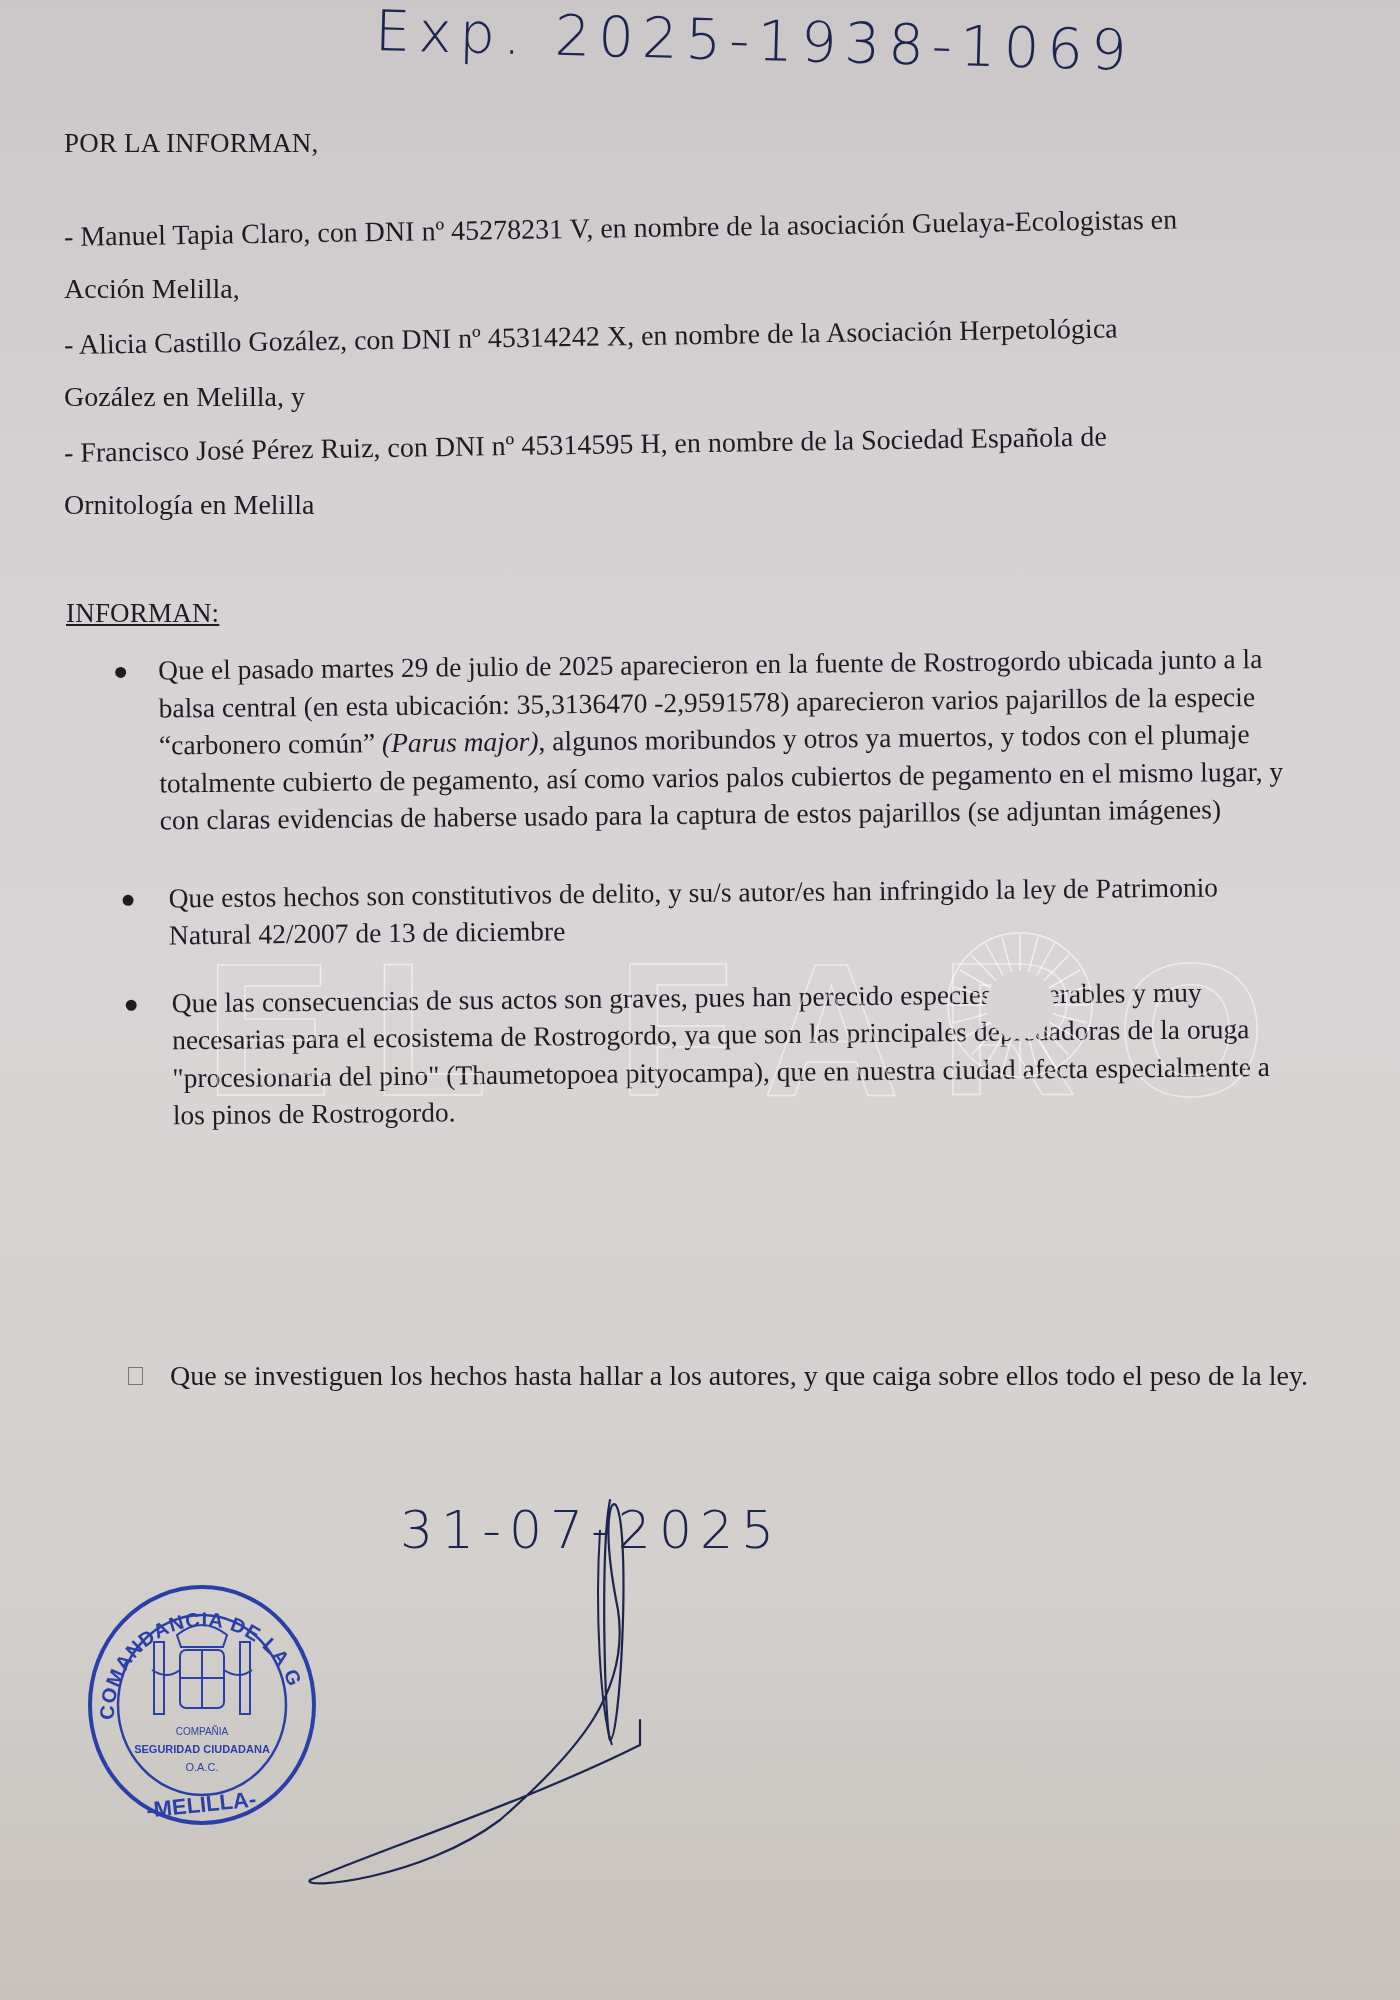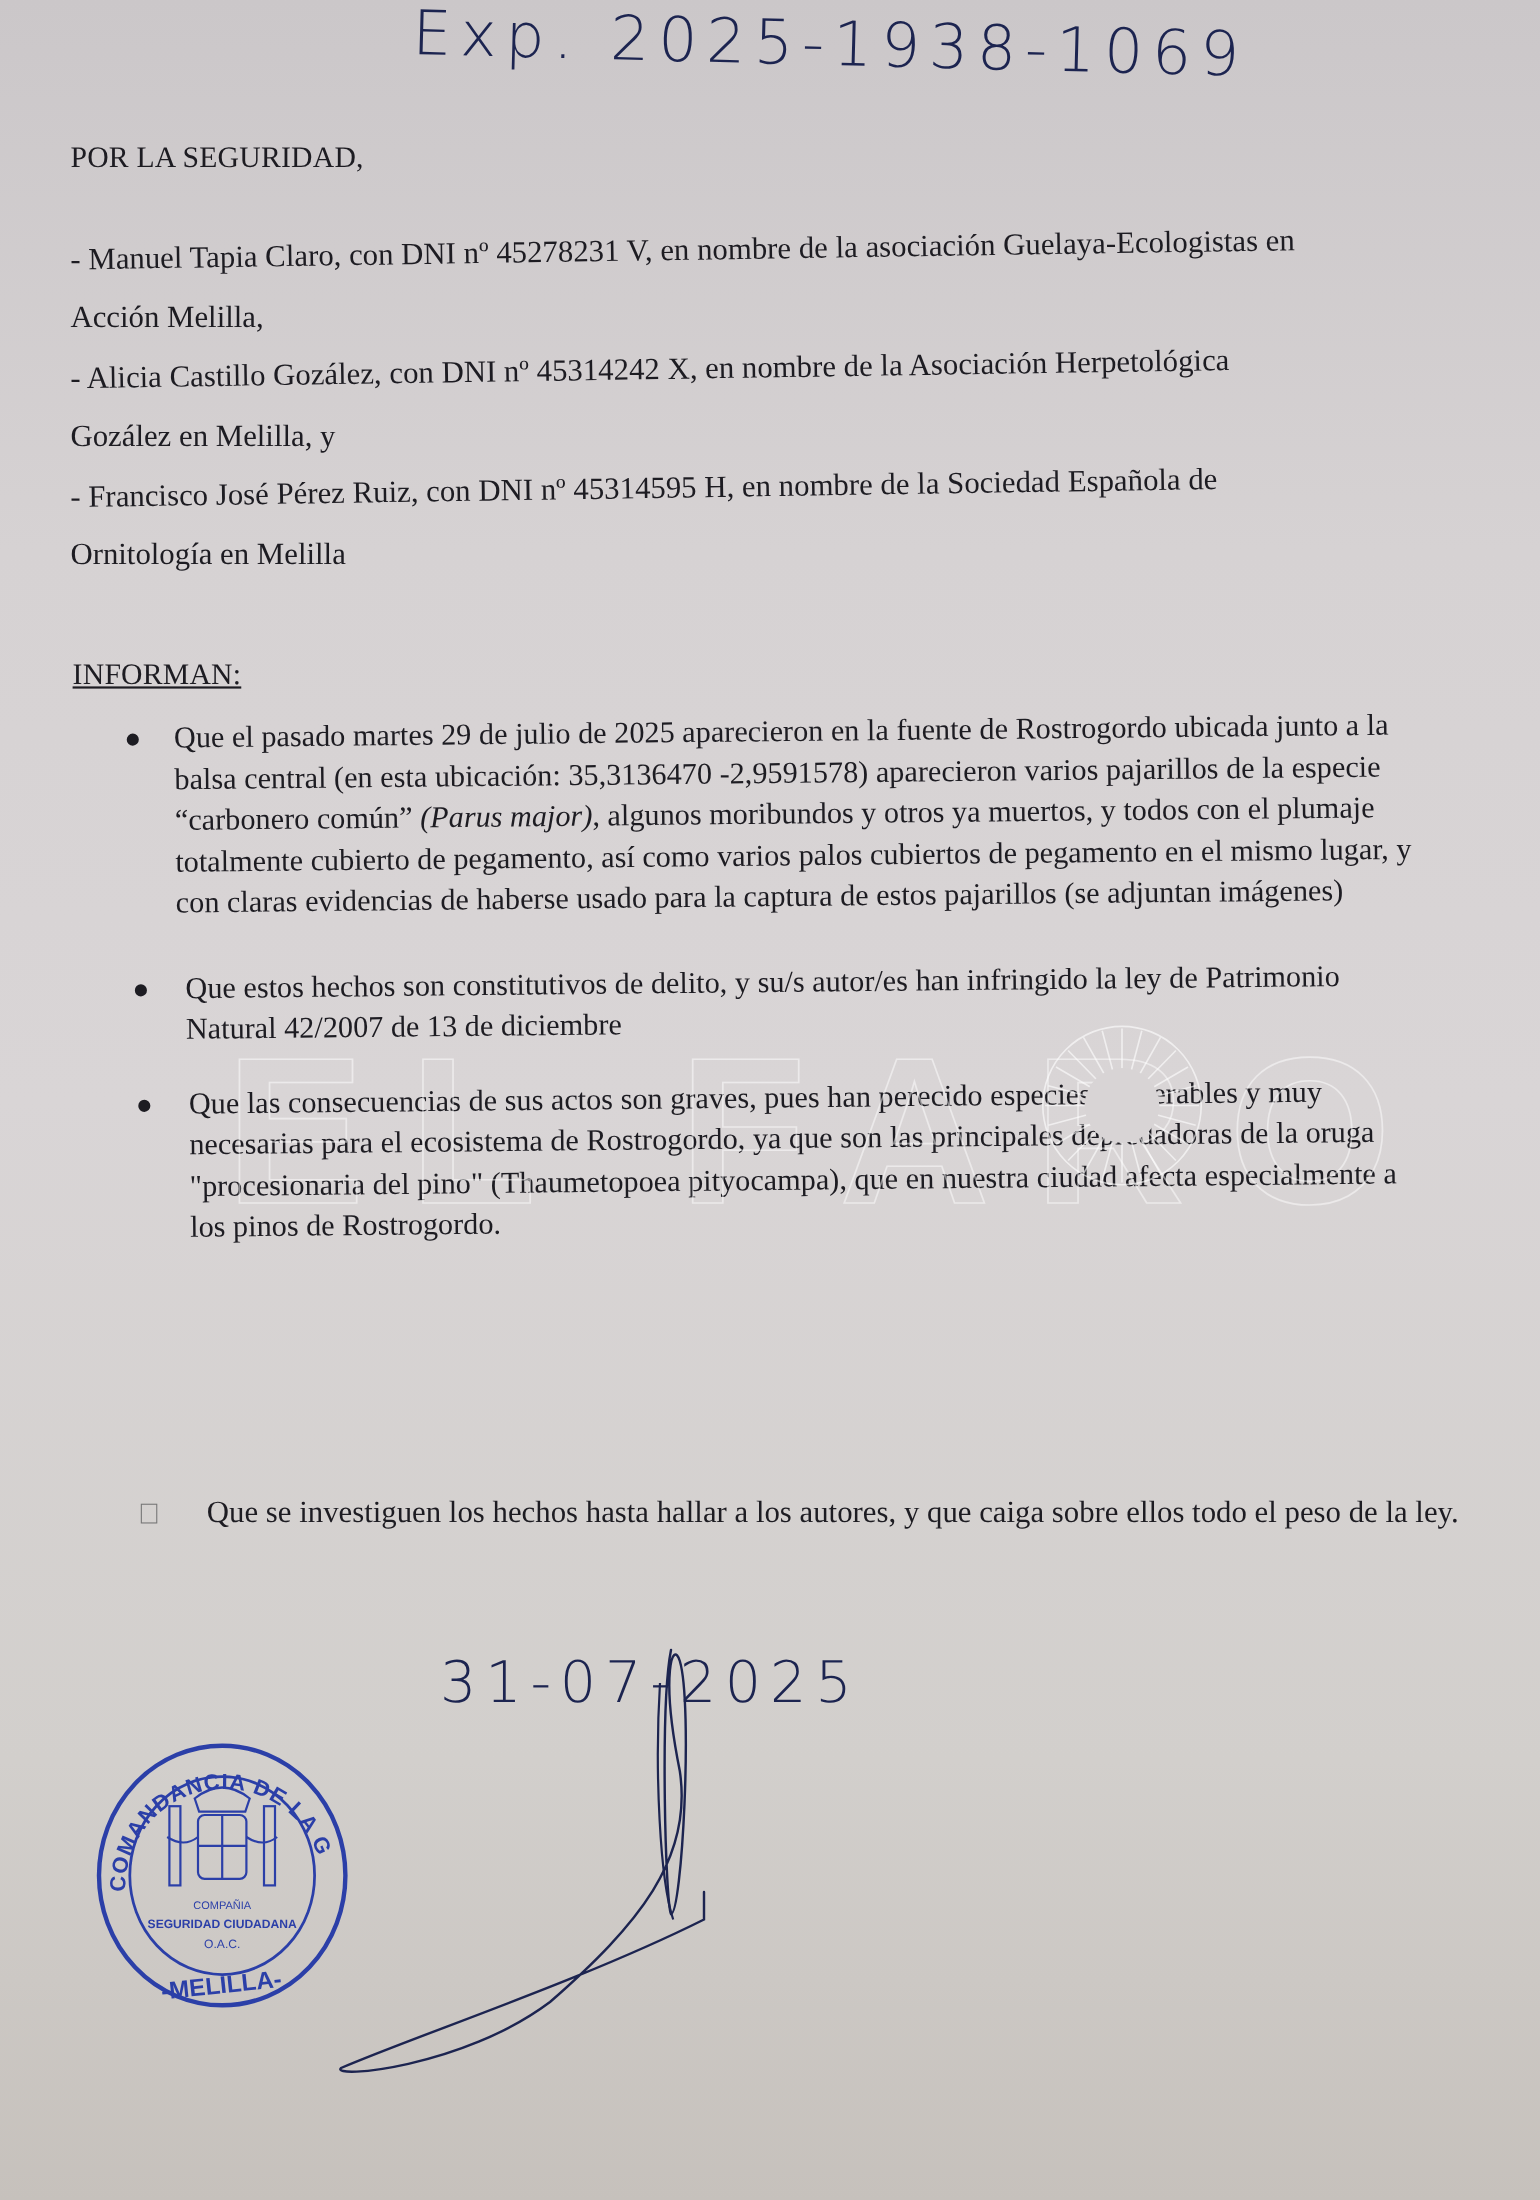--- a/index.html
+++ b/index.html
@@ -19,21 +19,21 @@
     letter-spacing: 8px;
   }
   .expediente { left: 375px; top: 8px; font-size: 56px; transform: rotate(1.5deg); }
   .heading { position: absolute; font-size: 27px; letter-spacing: 0.2px; }
   .para { position: absolute; font-size: 28px; line-height: 42px; }
   .bullet-list { position: absolute; left: 110px; width: 1190px; font-size: 27.5px; line-height: 37.5px; }
   .bullet { position: relative; padding-left: 48px; margin-bottom: 30px; }
   .bullet .dot {
     position: absolute; left: 5px; top: 15px; width: 11px; height: 11px; border-radius: 50%; background: #1d1c22;
   }
-  .request { position: absolute; left: 128px; top: 1355px; width: 1180px; font-size: 28px; line-height: 42px; padding-left: 60px; }
+  .request { position: absolute; left: 128px; top: 1355px; width: 1180px; font-size: 28px; line-height: 42px; padding-left: 42px; }
   .checkbox {
     position: absolute; left: 0; top: 12px; width: 13px; height: 16px;
     border: 1px solid #777; background: transparent;
   }
   .watermark {
     position: absolute; left: 205px; top: 920px; font-family: "Liberation Sans", sans-serif;
     font-size: 190px; font-weight: 700; letter-spacing: 40px; color: transparent;
     -webkit-text-stroke: 1.5px rgba(255,255,255,0.55); opacity: 0.9; pointer-events: none;
   }
   .sun { position: absolute; left: 940px; top: 925px; width: 160px; height: 160px; pointer-events: none; }
@@ -41,21 +41,21 @@
   .signature { position: absolute; left: 300px; top: 1490px; width: 440px; height: 400px; pointer-events: none; }
   .italic { font-style: italic; }
 </style>
 </head>
 <body>
 
 <div class="page">
 
   <div class="hand expediente">Exp. 2025-1938-1069</div>
 
-  <div class="heading" style="left:64px; top:128px;">POR LA SEGURIDAD,</div>
+  <div class="heading" style="left:64px; top:128px;">POR LA INFORMAN,</div>
 
   <div>
     <div class="para" style="left:64px; top:216px; transform:rotate(-0.9deg); transform-origin:left;">- Manuel Tapia Claro, con DNI nº 45278231 V, en nombre de la asociación Guelaya-Ecologistas en</div>
     <div class="para" style="left:64px; top:268px;">Acción Melilla,</div>
 
     <div class="para" style="left:64px; top:324px; transform:rotate(-0.9deg); transform-origin:left;">- Alicia Castillo Gozález, con DNI nº 45314242 X, en nombre de la Asociación Herpetológica</div>
     <div class="para" style="left:64px; top:376px;">Gozález en Melilla, y</div>
 
     <div class="para" style="left:64px; top:432px; transform:rotate(-0.9deg); transform-origin:left;">- Francisco José Pérez Ruiz, con DNI nº 45314595 H, en nombre de la Sociedad Española de</div>
     <div class="para" style="left:64px; top:484px;">Ornitología en Melilla</div>

